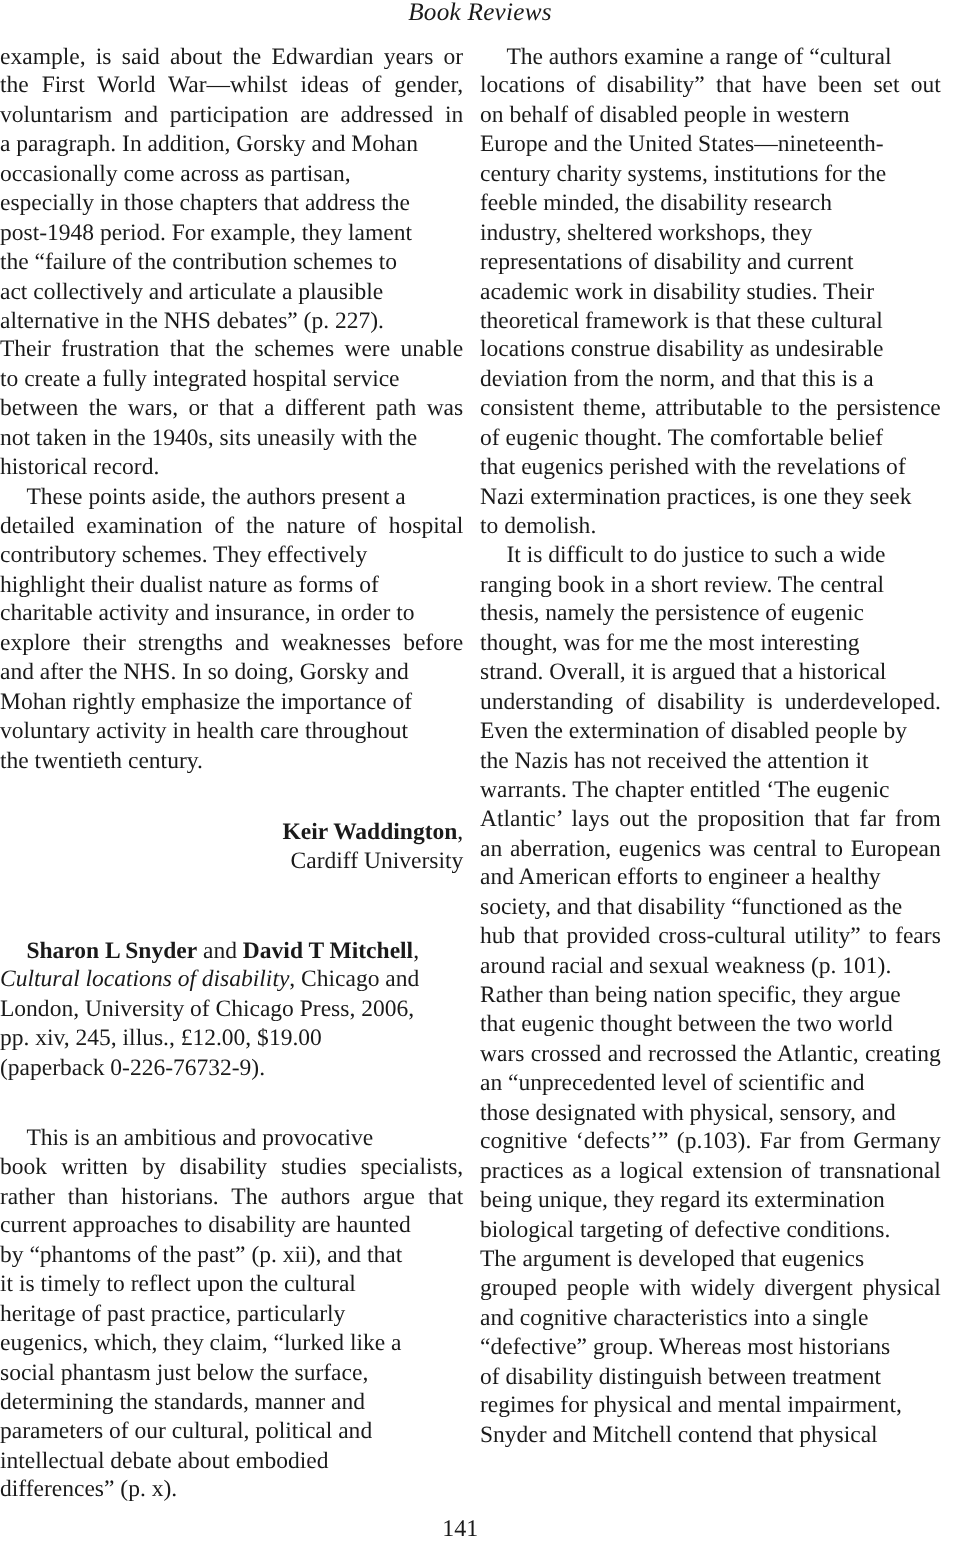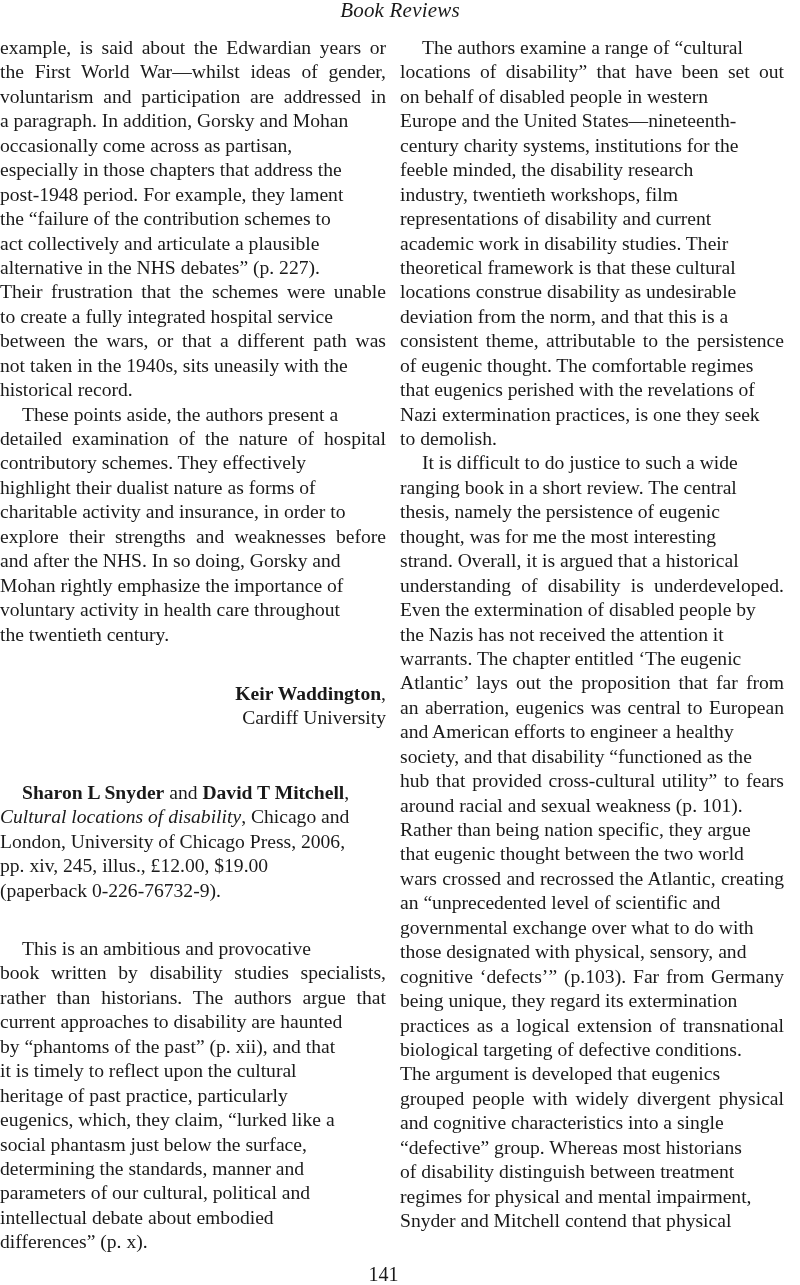--- a/index.html
+++ b/index.html
@@ -103,28 +103,28 @@
 </div>
 
 <div class="column col-right">
   <div>
     <span class="line indent">The authors examine a range of “cultural</span>
     <span class="line justify">locations of disability” that have been set out</span>
     <span class="line">on behalf of disabled people in western</span>
     <span class="line">Europe and the United States—nineteenth-</span>
     <span class="line">century charity systems, institutions for the</span>
     <span class="line">feeble minded, the disability research</span>
-    <span class="line">industry, twentieth workshops, film</span>
+    <span class="line">industry, sheltered workshops, they</span>
     <span class="line">representations of disability and current</span>
     <span class="line">academic work in disability studies. Their</span>
     <span class="line">theoretical framework is that these cultural</span>
     <span class="line">locations construe disability as undesirable</span>
     <span class="line">deviation from the norm, and that this is a</span>
     <span class="line justify">consistent theme, attributable to the persistence</span>
-    <span class="line">of eugenic thought. The comfortable regimes</span>
+    <span class="line">of eugenic thought. The comfortable belief</span>
     <span class="line">that eugenics perished with the revelations of</span>
     <span class="line">Nazi extermination practices, is one they seek</span>
     <span class="line">to demolish.</span>
   </div>
   <div>
     <span class="line indent">It is difficult to do justice to such a wide</span>
     <span class="line">ranging book in a short review. The central</span>
     <span class="line">thesis, namely the persistence of eugenic</span>
     <span class="line">thought, was for me the most interesting</span>
     <span class="line">strand. Overall, it is argued that a historical</span>
@@ -135,25 +135,24 @@
     <span class="line justify">Atlantic’ lays out the proposition that far from</span>
     <span class="line justify">an aberration, eugenics was central to European</span>
     <span class="line">and American efforts to engineer a healthy</span>
     <span class="line">society, and that disability “functioned as the</span>
     <span class="line justify">hub that provided cross-cultural utility” to fears</span>
     <span class="line">around racial and sexual weakness (p. 101).</span>
     <span class="line">Rather than being nation specific, they argue</span>
     <span class="line">that eugenic thought between the two world</span>
     <span class="line justify">wars crossed and recrossed the Atlantic, creating</span>
     <span class="line">an “unprecedented level of scientific and</span>
-    <span class="line">governmental exchange over what to do with</span>
     <span class="line">those designated with physical, sensory, and</span>
     <span class="line justify">cognitive ‘defects’” (p.103). Far from Germany</span>
+    <span class="line justify">practices as a logical extension of transnational</span>
     <span class="line">being unique, they regard its extermination</span>
-    <span class="line justify">practices as a logical extension of transnational</span>
     <span class="line">biological targeting of defective conditions.</span>
     <span class="line">The argument is developed that eugenics</span>
     <span class="line justify">grouped people with widely divergent physical</span>
     <span class="line">and cognitive characteristics into a single</span>
     <span class="line">“defective” group. Whereas most historians</span>
     <span class="line">of disability distinguish between treatment</span>
     <span class="line">regimes for physical and mental impairment,</span>
     <span class="line">Snyder and Mitchell contend that physical</span>
   </div>
 </div>

